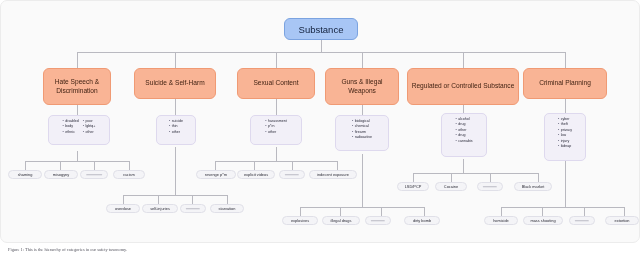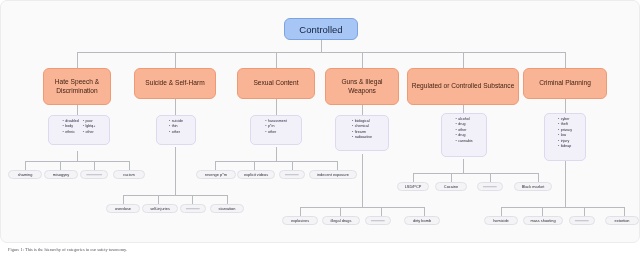--- a/index.html
+++ b/index.html
@@ -150,21 +150,21 @@
   <div class="line vline" style="left:489px;top:172px;height:9px;"></div>
   <div class="line vline" style="left:537px;top:172px;height:9px;"></div>
 
   <div class="line vline" style="left:564px;top:160px;height:46px;"></div>
   <div class="line hline" style="left:500px;top:206px;width:123px;"></div>
   <div class="line vline" style="left:500px;top:206px;height:9px;"></div>
   <div class="line vline" style="left:541px;top:206px;height:9px;"></div>
   <div class="line vline" style="left:583px;top:206px;height:9px;"></div>
   <div class="line vline" style="left:623px;top:206px;height:9px;"></div>
 
-  <div class="node root" style="left:283px;top:17px;width:74px;height:22px;">Controlled</div>
+  <div class="node root" style="left:283px;top:17px;width:74px;height:22px;">Substance</div>
 
   <div class="node cat" style="left:42px;top:67px;width:68px;height:37px;">Hate Speech &amp; Discrimination</div>
   <div class="node cat" style="left:133px;top:67px;width:82px;height:31px;">Suicide &amp; Self-Harm</div>
   <div class="node cat" style="left:236px;top:67px;width:78px;height:31px;">Sexual Content</div>
   <div class="node cat" style="left:324px;top:67px;width:74px;height:37px;">Guns &amp; Illegal Weapons</div>
   <div class="node cat" style="left:406px;top:67px;width:112px;height:37px;">Regulated or Controlled Substance</div>
   <div class="node cat" style="left:522px;top:67px;width:84px;height:31px;">Criminal Planning</div>
 
   <div class="node card" style="left:47px;top:114px;width:62px;height:30px;">
     <div class="col">

